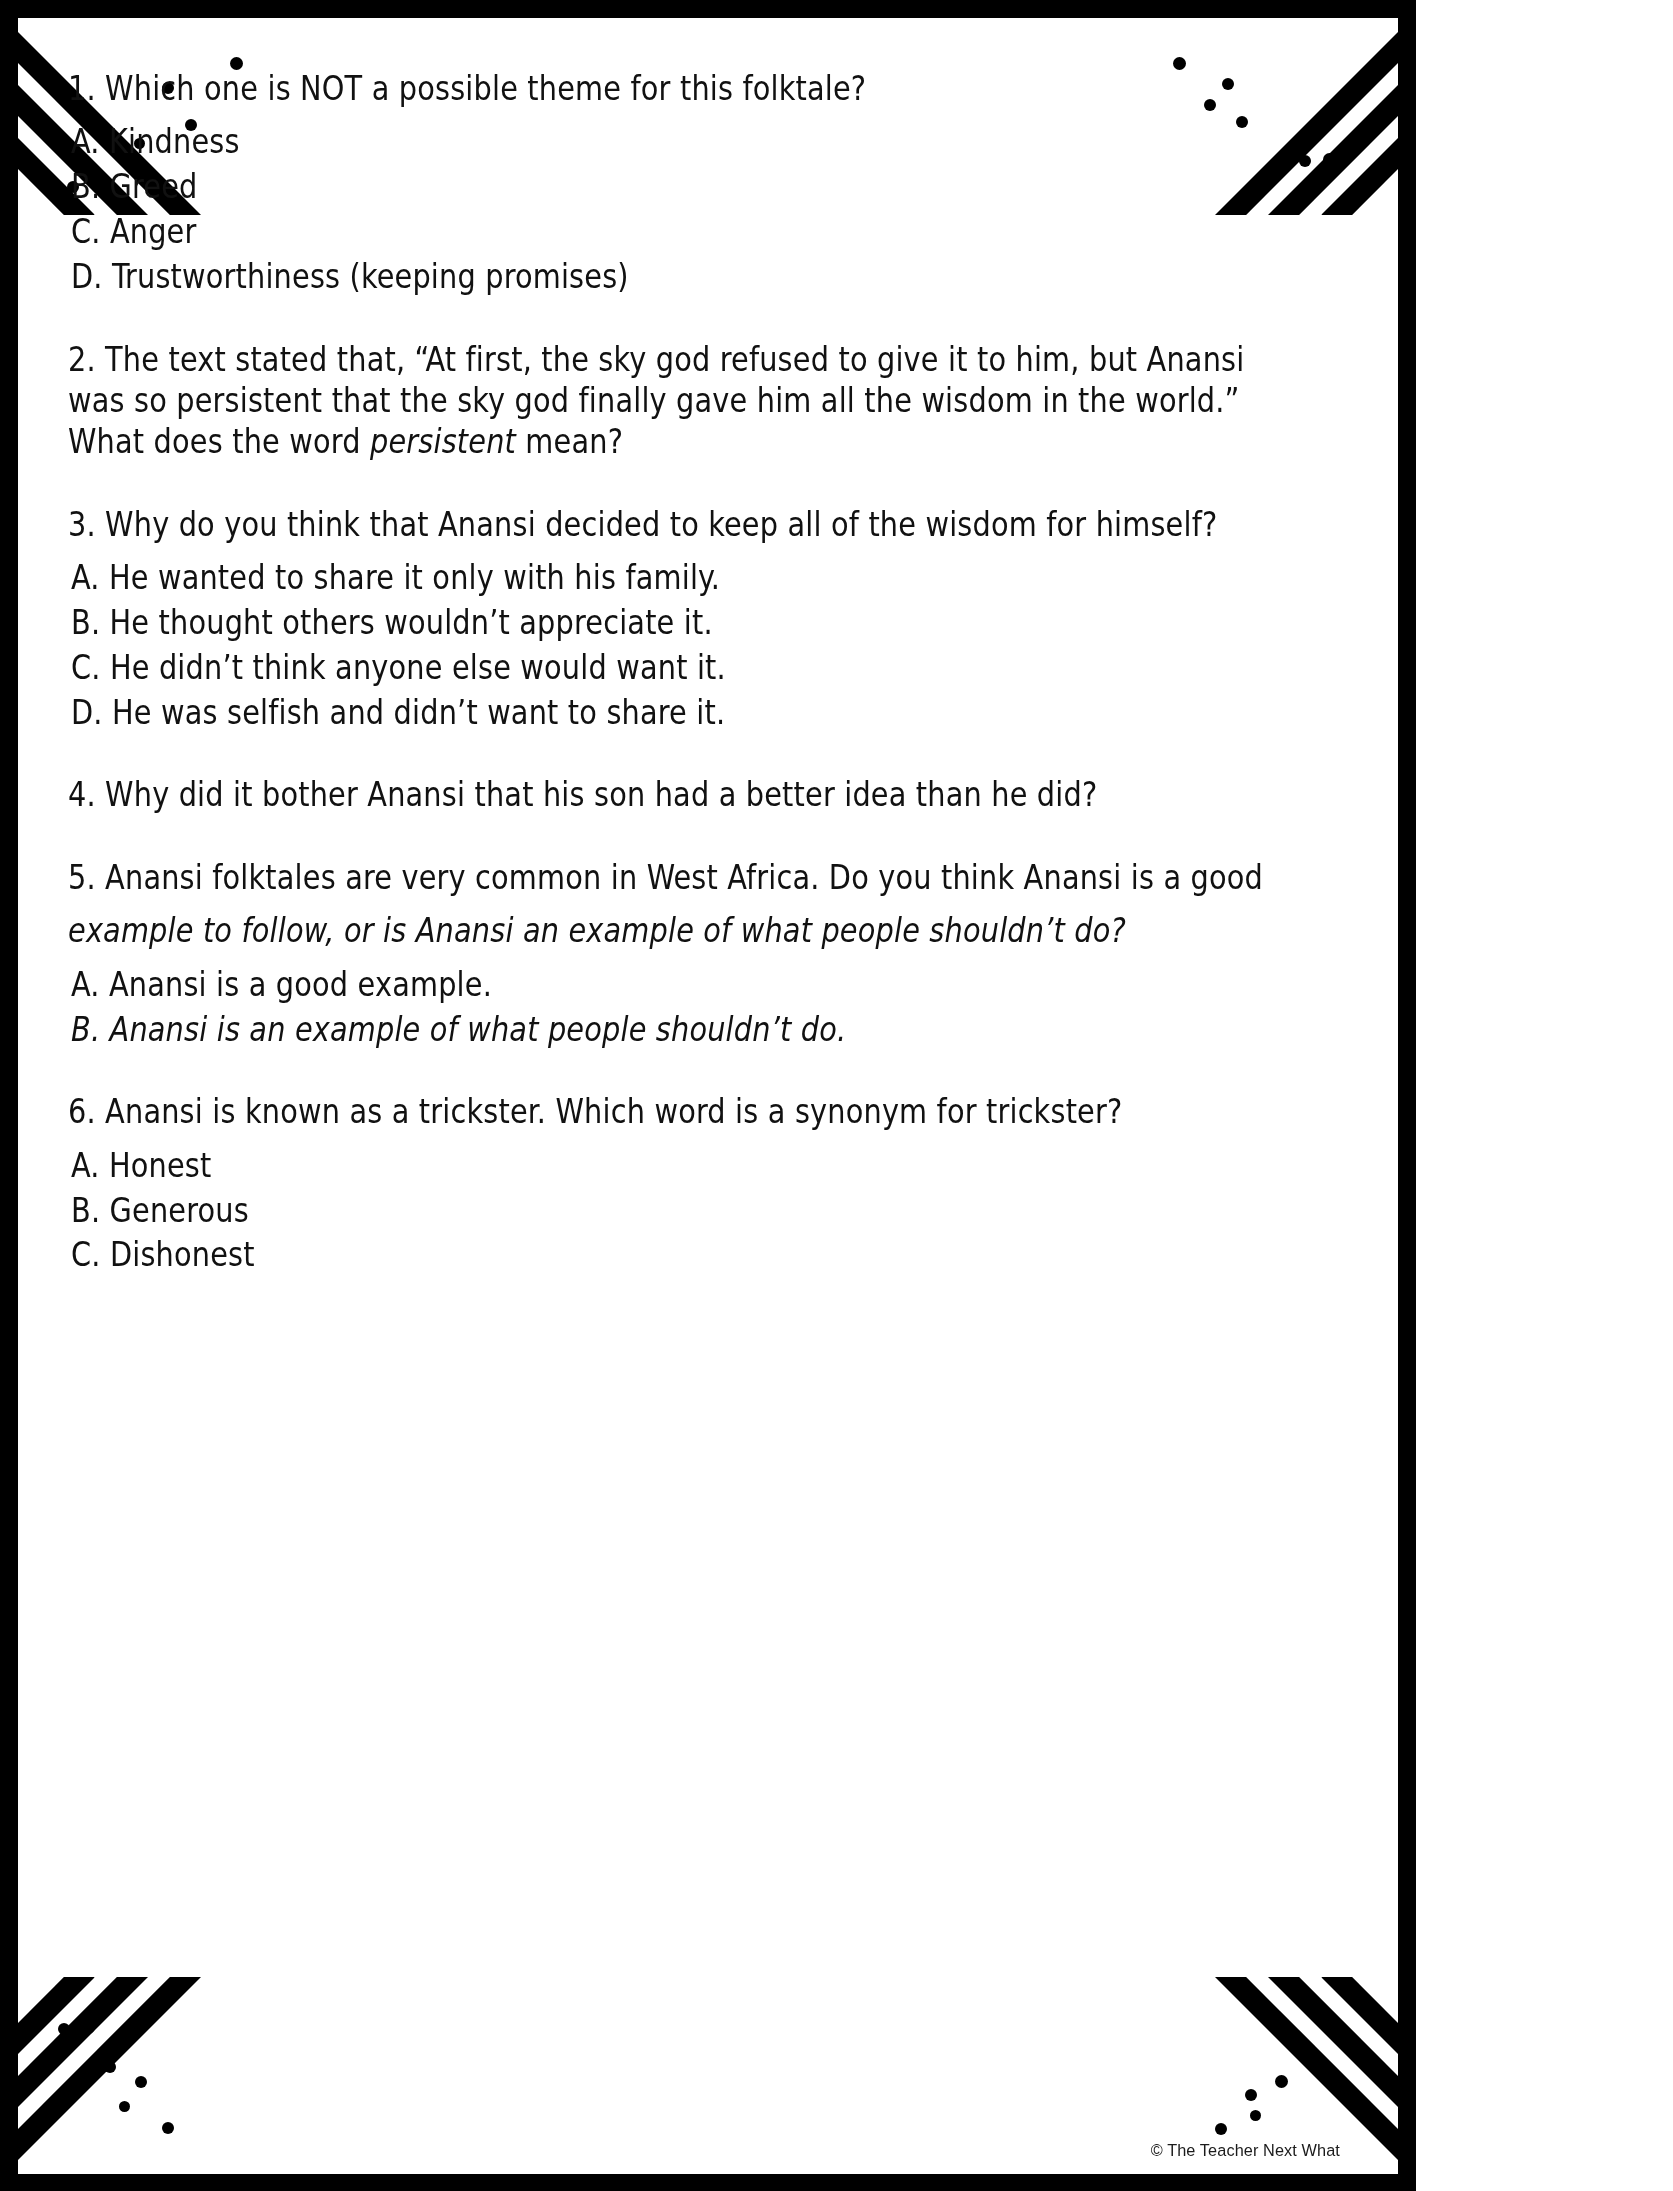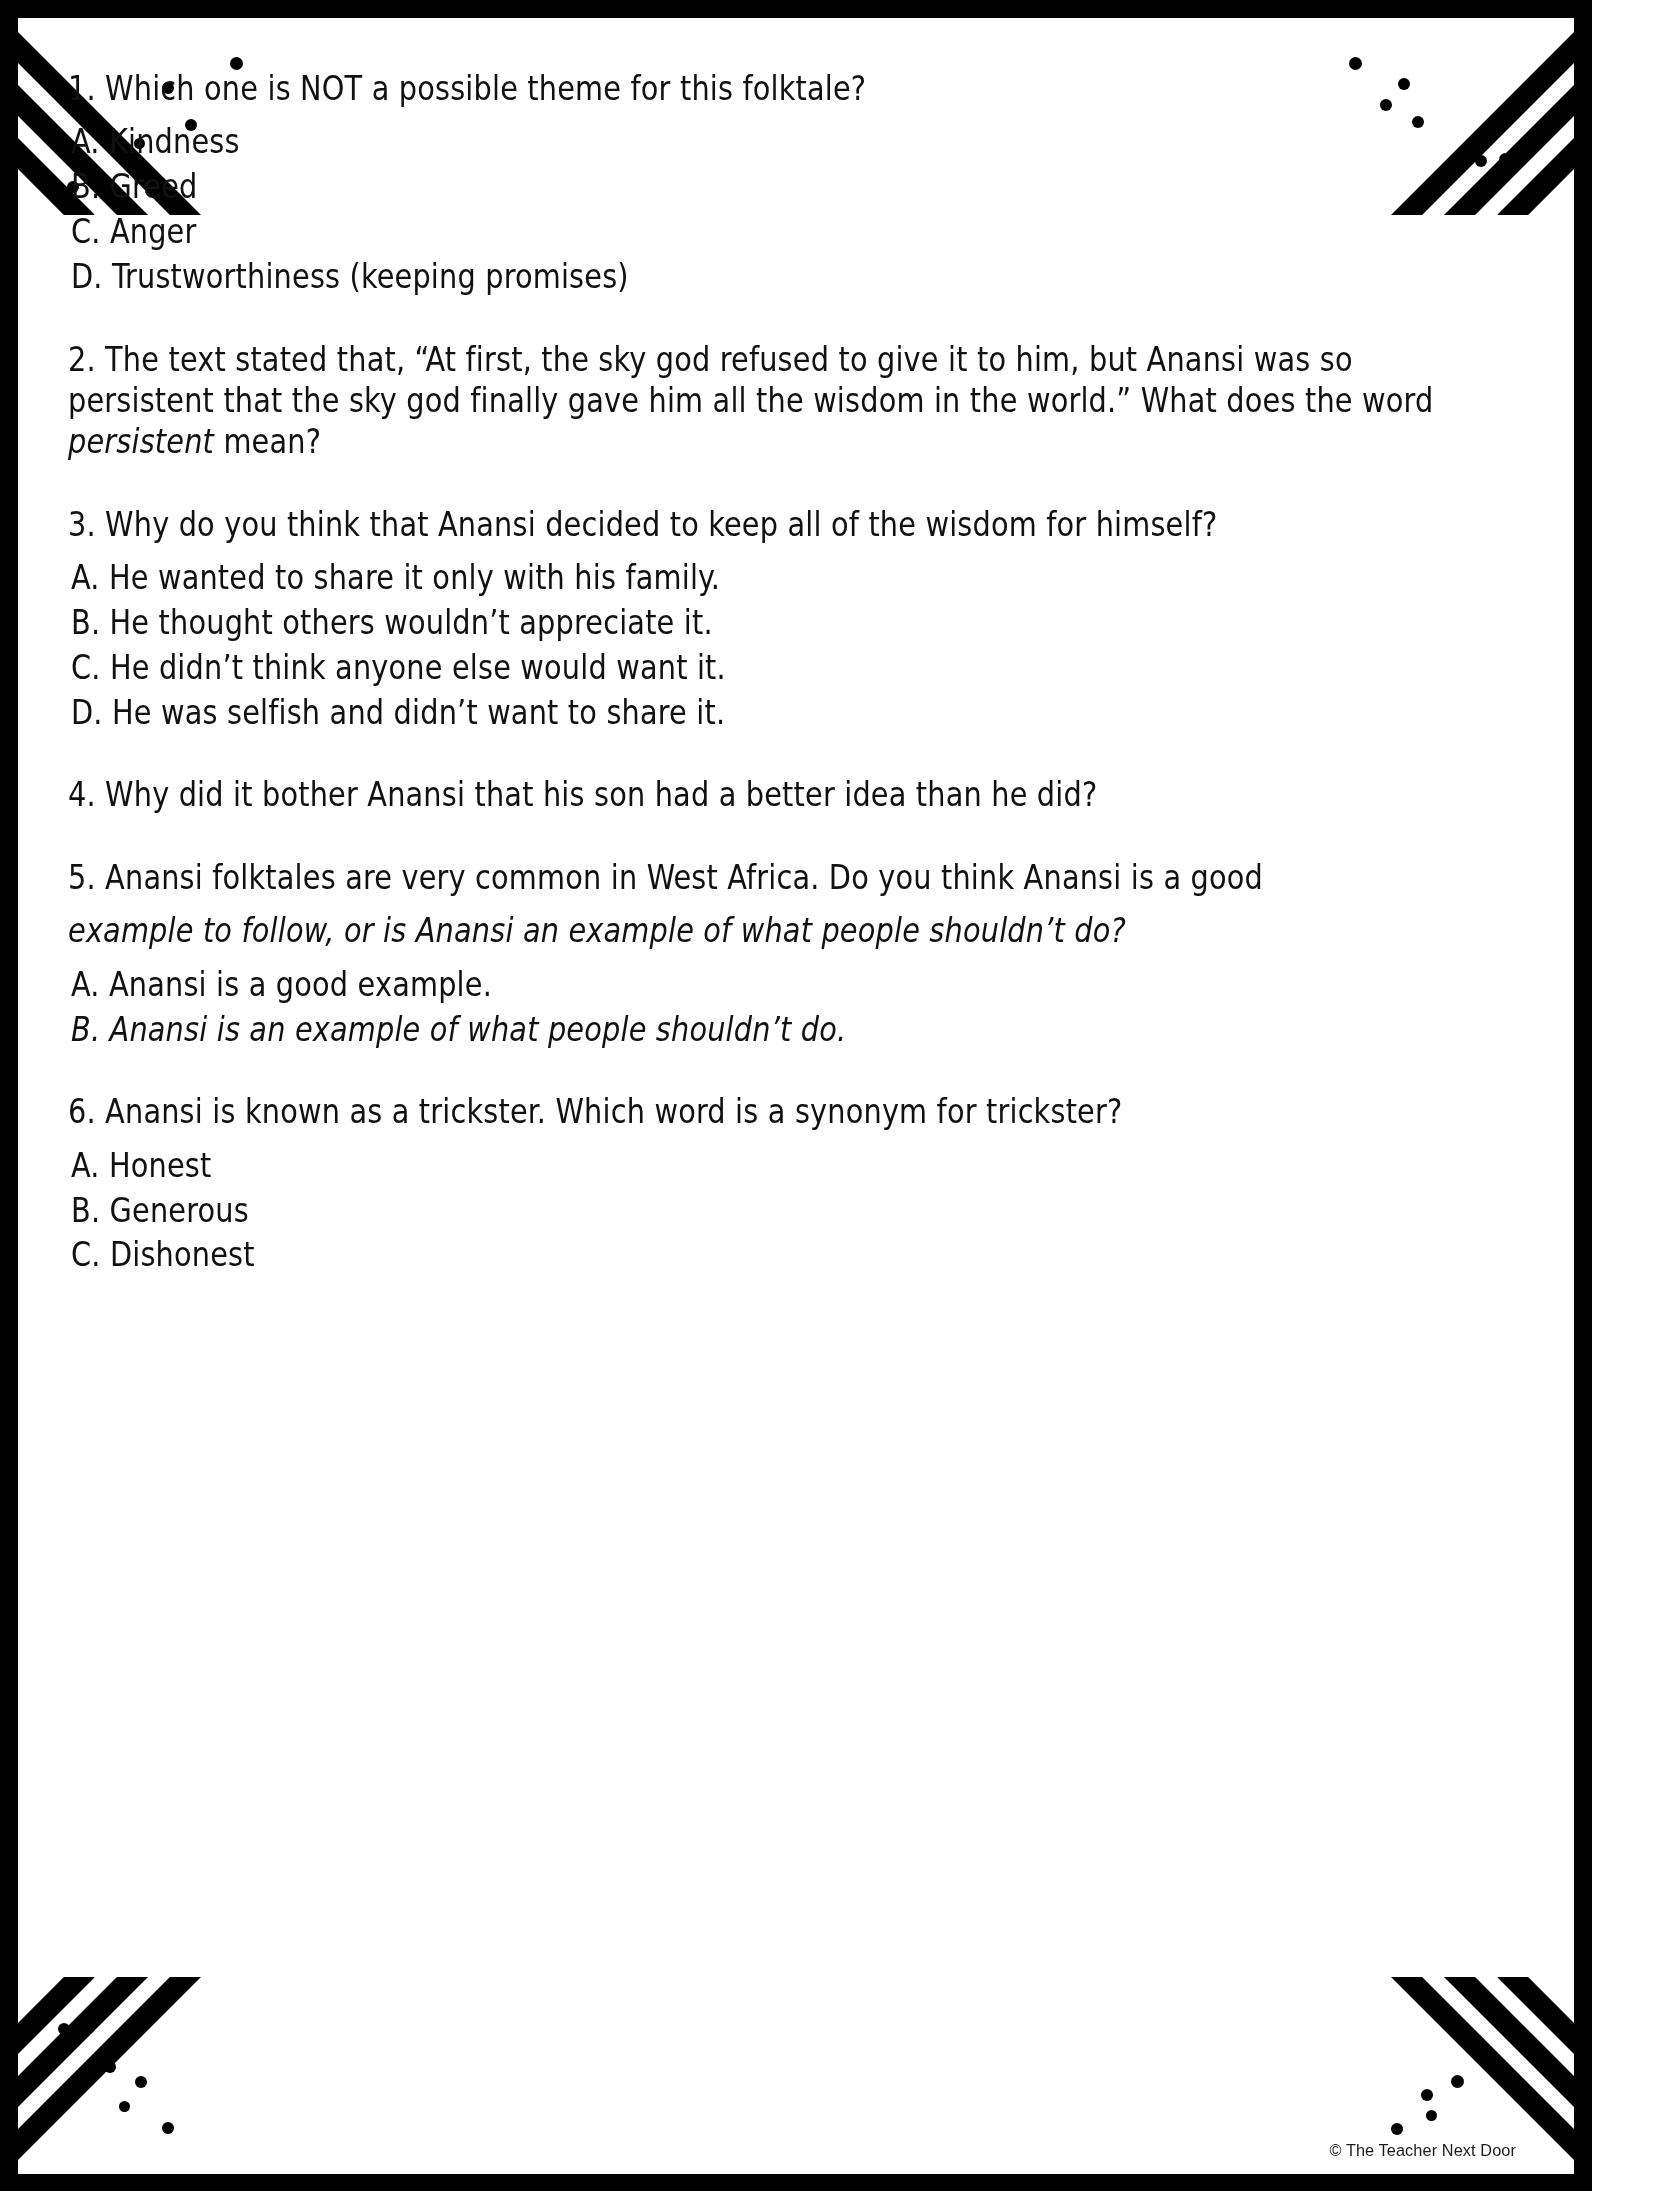--- a/index.html
+++ b/index.html
@@ -4,21 +4,21 @@
 <title>Anansi Folktale Comprehension Questions</title>
 <style>
   html, body {
     margin: 0;
     padding: 0;
     background: #ffffff;
   }
 
   .page {
     position: relative;
-    width: 1592px;
+    width: 1416px;
     height: 2192px;
     background: #000000;
     box-sizing: border-box;
     overflow: hidden;
     font-family: "DejaVu Sans", sans-serif;
   }
 
   
   .sheet {
     position: absolute;
@@ -217,17 +217,17 @@
         <p class="stem">6. Anansi is known as a trickster. Which word is a synonym for trickster?</p>
         <div class="choices">
           <p class="choice">A. Honest</p>
           <p class="choice">B. Generous</p>
           <p class="choice">C. Dishonest</p>
         </div>
       </div>
 
     </div>
 
-    <div class="copyright">© The Teacher Next Door</div>
+    <div class="copyright">© The Teacher Next What</div>
 
   </div>
 </div>
 
 
 </body></html>

